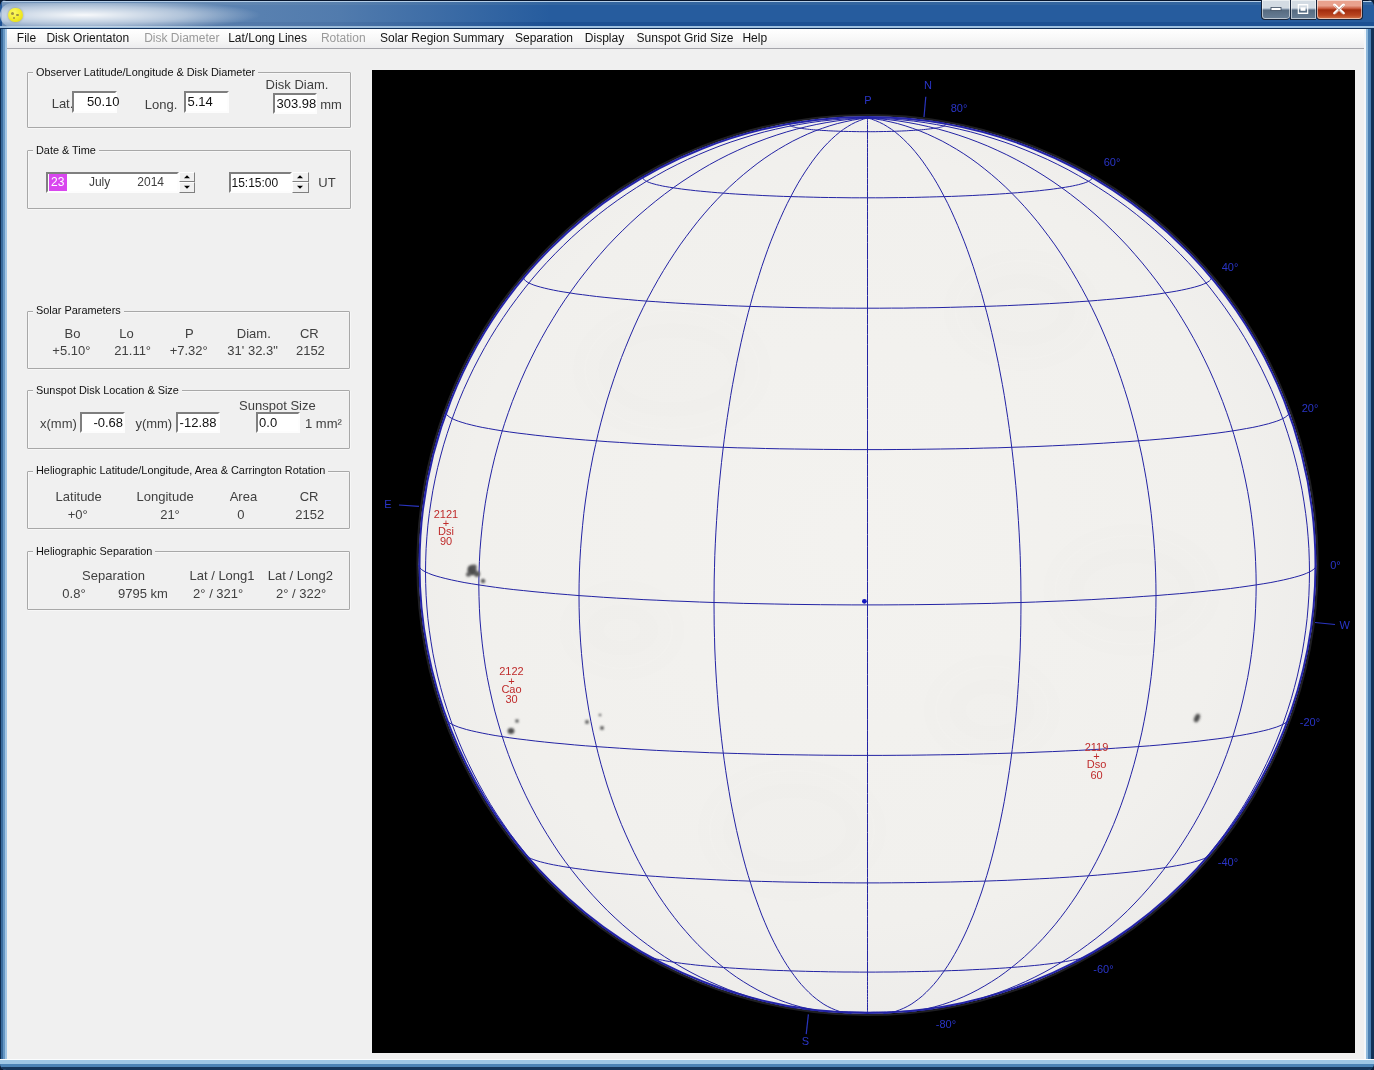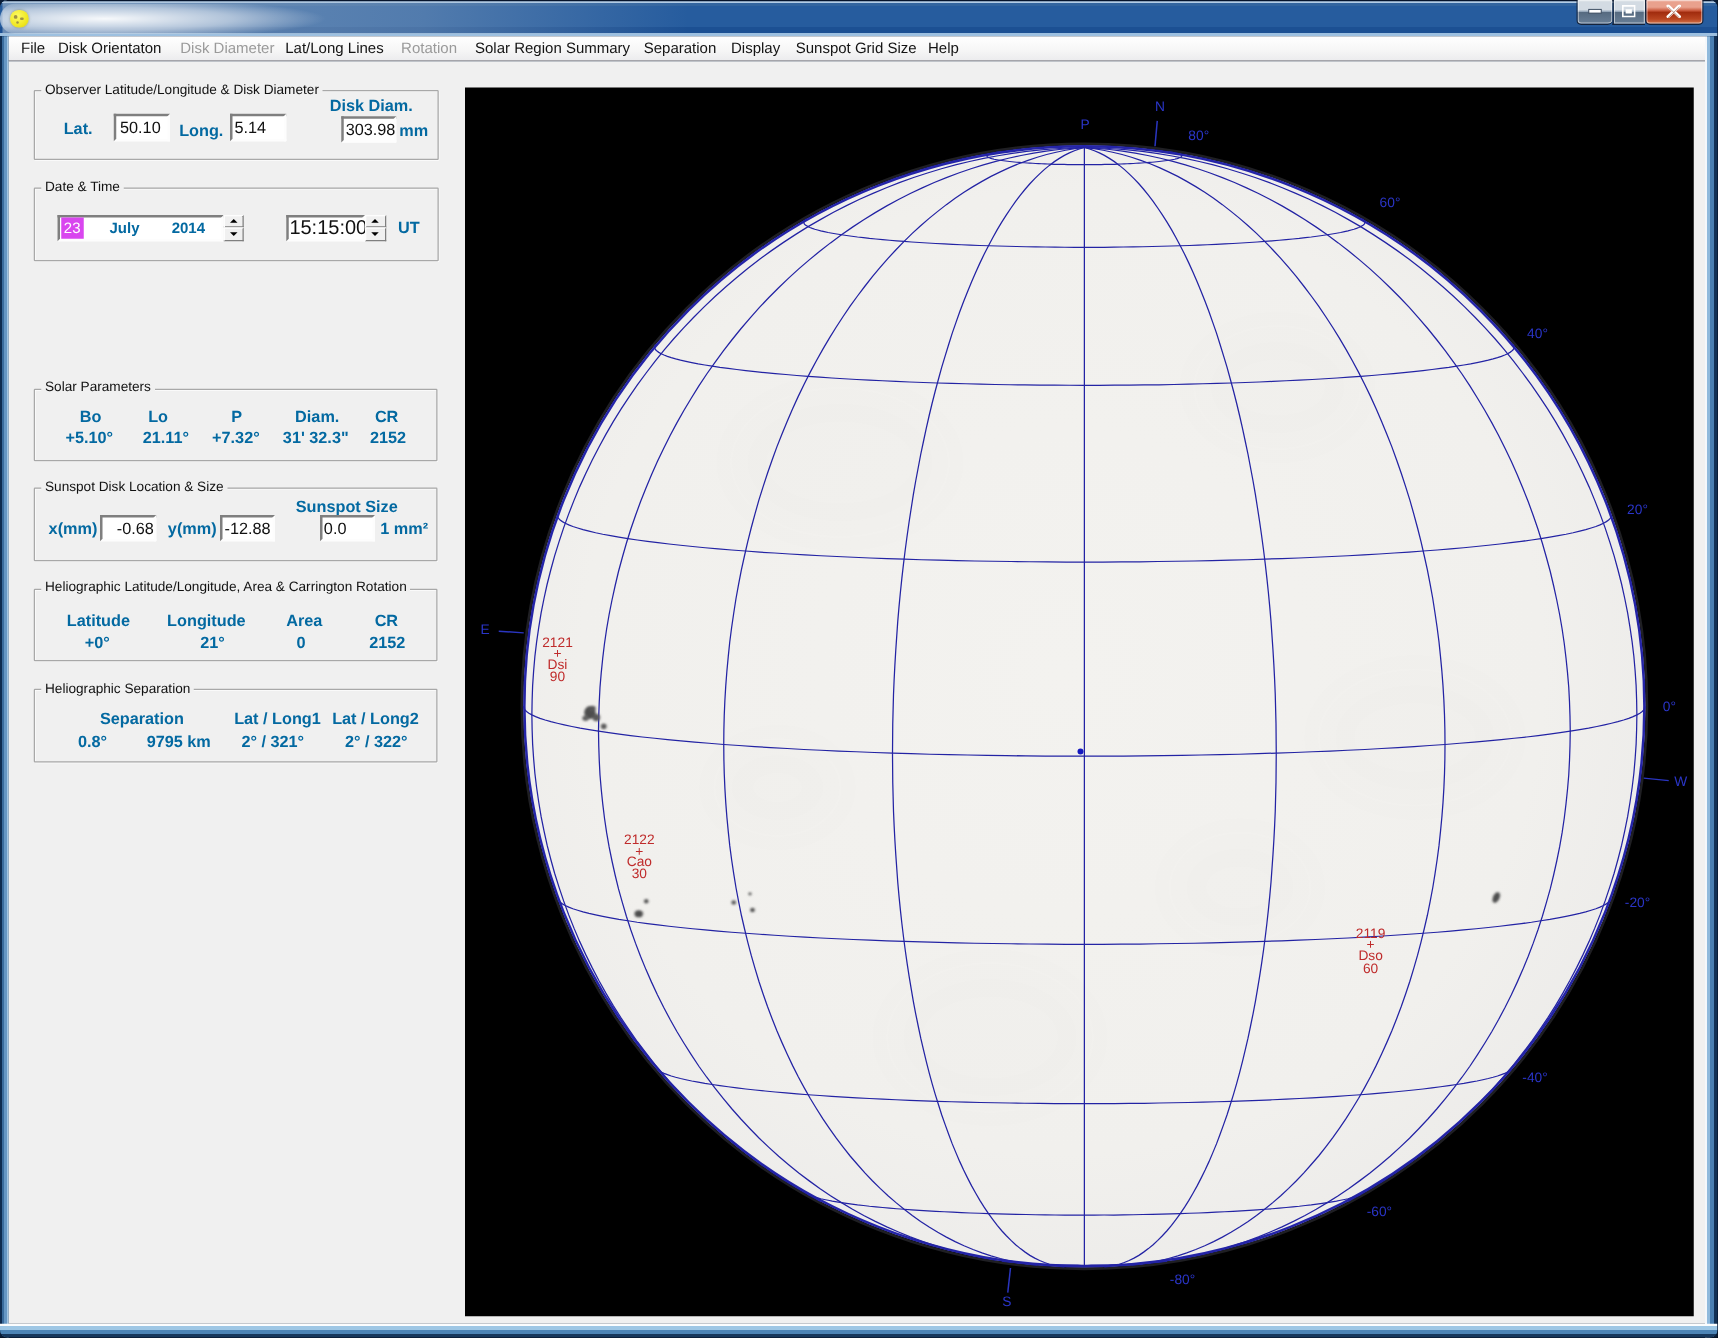--- a/index.html
+++ b/index.html
@@ -31,21 +31,21 @@
   background:linear-gradient(#e9a18d 0 30%, #c65336 46%, #a12c0e 52%, #b84420 80%, #d4764a); }
 .wb svg { position:absolute; left:50%; top:50%; transform:translate(-50%,-50%); }
 #menubar { position:absolute; left:7px; top:29px; width:1356.5px; height:19.5px;
   background:linear-gradient(#ffffff, #f7f7f7 55%, #ececee); border-bottom:1px solid #a5a5ab; }
 .mi { position:absolute; top:0; height:19px; line-height:19px; font-size:12px; color:#141414; }
 .mi.dis { color:#9a9a9a; }
 #client { position:absolute; left:7px; top:49px; width:1356.5px; height:1009.5px; background:#f0f0f0; }
 #imgarea { position:absolute; left:365px; top:21px; width:983px; height:983px; background:#000; }
 .gb { position:absolute; border:1px solid #a8a8a8; border-radius:1px; box-shadow:0.5px 0.5px 0 #fdfdfd, inset 0.5px 0.5px 0 #fdfdfd; }
 .gl { position:absolute; left:5px; top:-7.5px; background:#f0f0f0; padding:0 3px; font-size:10.9px; color:#111; white-space:nowrap; }
-.lb { position:absolute; font-size:13px; color:#0369a1; white-space:nowrap;font-weight:bold; }
+.lb { position:absolute; font-size:13px; color:#404040; white-space:nowrap; }
 .lb.dt { font-size:12px; }
 .ctr { transform:translate(-50%,-50%); }
 .tb { position:absolute; background:#fff; border:2px solid; border-color:#7f7f7f #fdfdfd #fdfdfd #7f7f7f;
   font-size:13px; color:#111; line-height:17.5px; white-space:nowrap; }
 .sel { position:absolute; background:#d946ef; color:#fff; font-size:12px; line-height:17px; padding:0 2.5px; }
 .sp { position:absolute; background:#f0f0f0; border:1.5px solid; border-color:#fdfdfd #7f7f7f #7f7f7f #fdfdfd; }
 .sp i { position:absolute; left:50%; top:50%; width:0; height:0; border-left:3.2px solid transparent; border-right:3.2px solid transparent; }
 .sp .up { transform:translate(-50%,-58%); border-bottom:3.8px solid #000; }
 .sp .dn { transform:translate(-50%,-42%); border-top:3.8px solid #000; }
 </style></head>
@@ -93,40 +93,40 @@
 <span class="mi" style="left:373.0px">Solar Region Summary</span>
 <span class="mi" style="left:508.0px">Separation</span>
 <span class="mi" style="left:577.8px">Display</span>
 <span class="mi" style="left:629.6px">Sunspot Grid Size</span>
 <span class="mi" style="left:735.4px">Help</span>
     </div>
  <div id="client">
   <div class="gb" style="left:20px;top:23px;width:323.5px;height:56px">
         <span class="gl">Observer Latitude/Longitude &amp; Disk Diameter</span>
         <span class="lb ctr" style="left:34.5px;top:30px">Lat.</span>
-        <div class="tb" style="left:63px;top:18px;width:45px;height:22px;padding-left:3px">50.10</div>
+        <div class="tb" style="left:44px;top:18px;width:45px;height:22px;padding-left:13px">50.10</div>
         <span class="lb ctr" style="left:133px;top:30.5px">Long.</span>
         <div class="tb" style="left:156px;top:18px;width:45px;height:22px;padding-left:1.5px">5.14</div>
         <span class="lb ctr" style="left:269px;top:10.5px">Disk Diam.</span>
         <div class="tb" style="left:245px;top:19.5px;width:44px;height:21.5px;padding-left:1.5px">303.98</div>
         <span class="lb ctr" style="left:303px;top:31px">mm</span>
       </div>
 <div class="gb" style="left:20px;top:101px;width:323.5px;height:58.5px">
         <span class="gl">Date &amp; Time</span>
         <div class="tb" style="left:17.5px;top:20.5px;width:133.5px;height:21px"></div>
         <span class="sel" style="left:20.6px;top:22.6px">23</span>
         <span class="lb ctr dt" style="left:71.6px;top:31px">July</span>
         <span class="lb ctr dt" style="left:122.7px;top:31px">2014</span>
         <div class="sp" style="left:150.6px;top:20.5px;width:16.5px;height:10.5px">
           <i class="up"></i>
         </div>
         <div class="sp" style="left:150.6px;top:31.0px;width:16.5px;height:10.5px">
           <i class="dn"></i>
         </div>
-        <div class="tb" style="left:200.5px;top:20.5px;width:63.5px;height:21px;padding-left:1px"><span style="font-size:16px">15:15:00</span></div>
+        <div class="tb" style="left:200.5px;top:20.5px;width:63.5px;height:21px;padding-left:1px"><span style="font-size:12px">15:15:00</span></div>
         <div class="sp" style="left:263.7px;top:20.5px;width:17px;height:10.5px">
           <i class="up"></i>
         </div>
         <div class="sp" style="left:263.7px;top:31.0px;width:17px;height:10.5px">
           <i class="dn"></i>
         </div>
         <span class="lb ctr" style="left:299px;top:31px">UT</span>
       </div>
 <div class="gb" style="left:20px;top:261.5px;width:323px;height:58.3px">
         <span class="gl">Solar Parameters</span>

